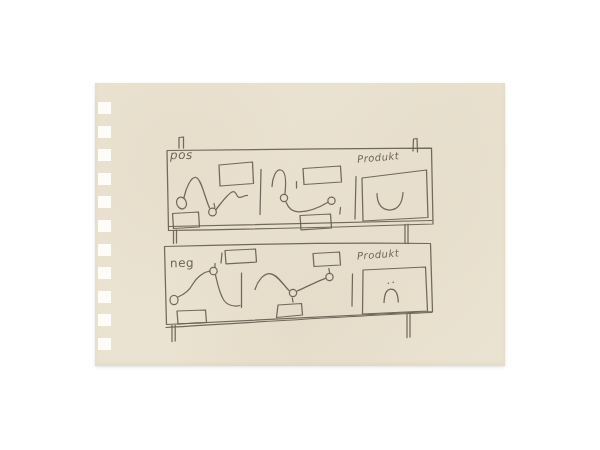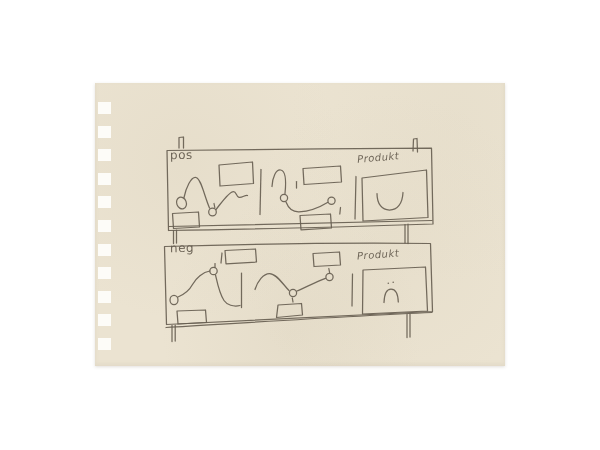--- a/index.html
+++ b/index.html
@@ -27,22 +27,22 @@
   svg.sketch{position:absolute;left:0;top:0;width:600px;height:450px;}
   svg.sketch path, svg.sketch ellipse, svg.sketch circle{
     fill:none;stroke:var(--ink,#675e51);stroke-width:1.25;
     stroke-linecap:round;stroke-linejoin:round;opacity:.92;
   }
   svg.sketch circle.dot{fill:var(--ink,#675e51);stroke:none;}
   .hand{
     position:absolute;color:var(--ink,#5e564a);letter-spacing:.5px;
     font-family:"DejaVu Sans", sans-serif;white-space:nowrap;opacity:.95;
   }
-  .lbl-pos{left:170px;top:148px;font-size:12px;transform:rotate(-1deg);}
-  .lbl-neg{left:170px;top:241px;font-size:12px;transform:rotate(-1deg);}
+  .lbl-pos{left:170px;top:148px;font-size:12px;transform:rotate(-1deg);font-style:italic;}
+  .lbl-neg{left:170px;top:256px;font-size:12px;transform:rotate(-1deg);}
   .lbl-produkt-top{left:357px;top:152px;font-size:10px;font-style:italic;transform:rotate(-5deg);}
   .lbl-produkt-bottom{left:357px;top:249px;font-size:10px;font-style:italic;transform:rotate(-4deg);}
 </style>
 </head>
 <body>
 
 <div class="stage">
 
   <div class="paper">
     <div class="holes"></div>

